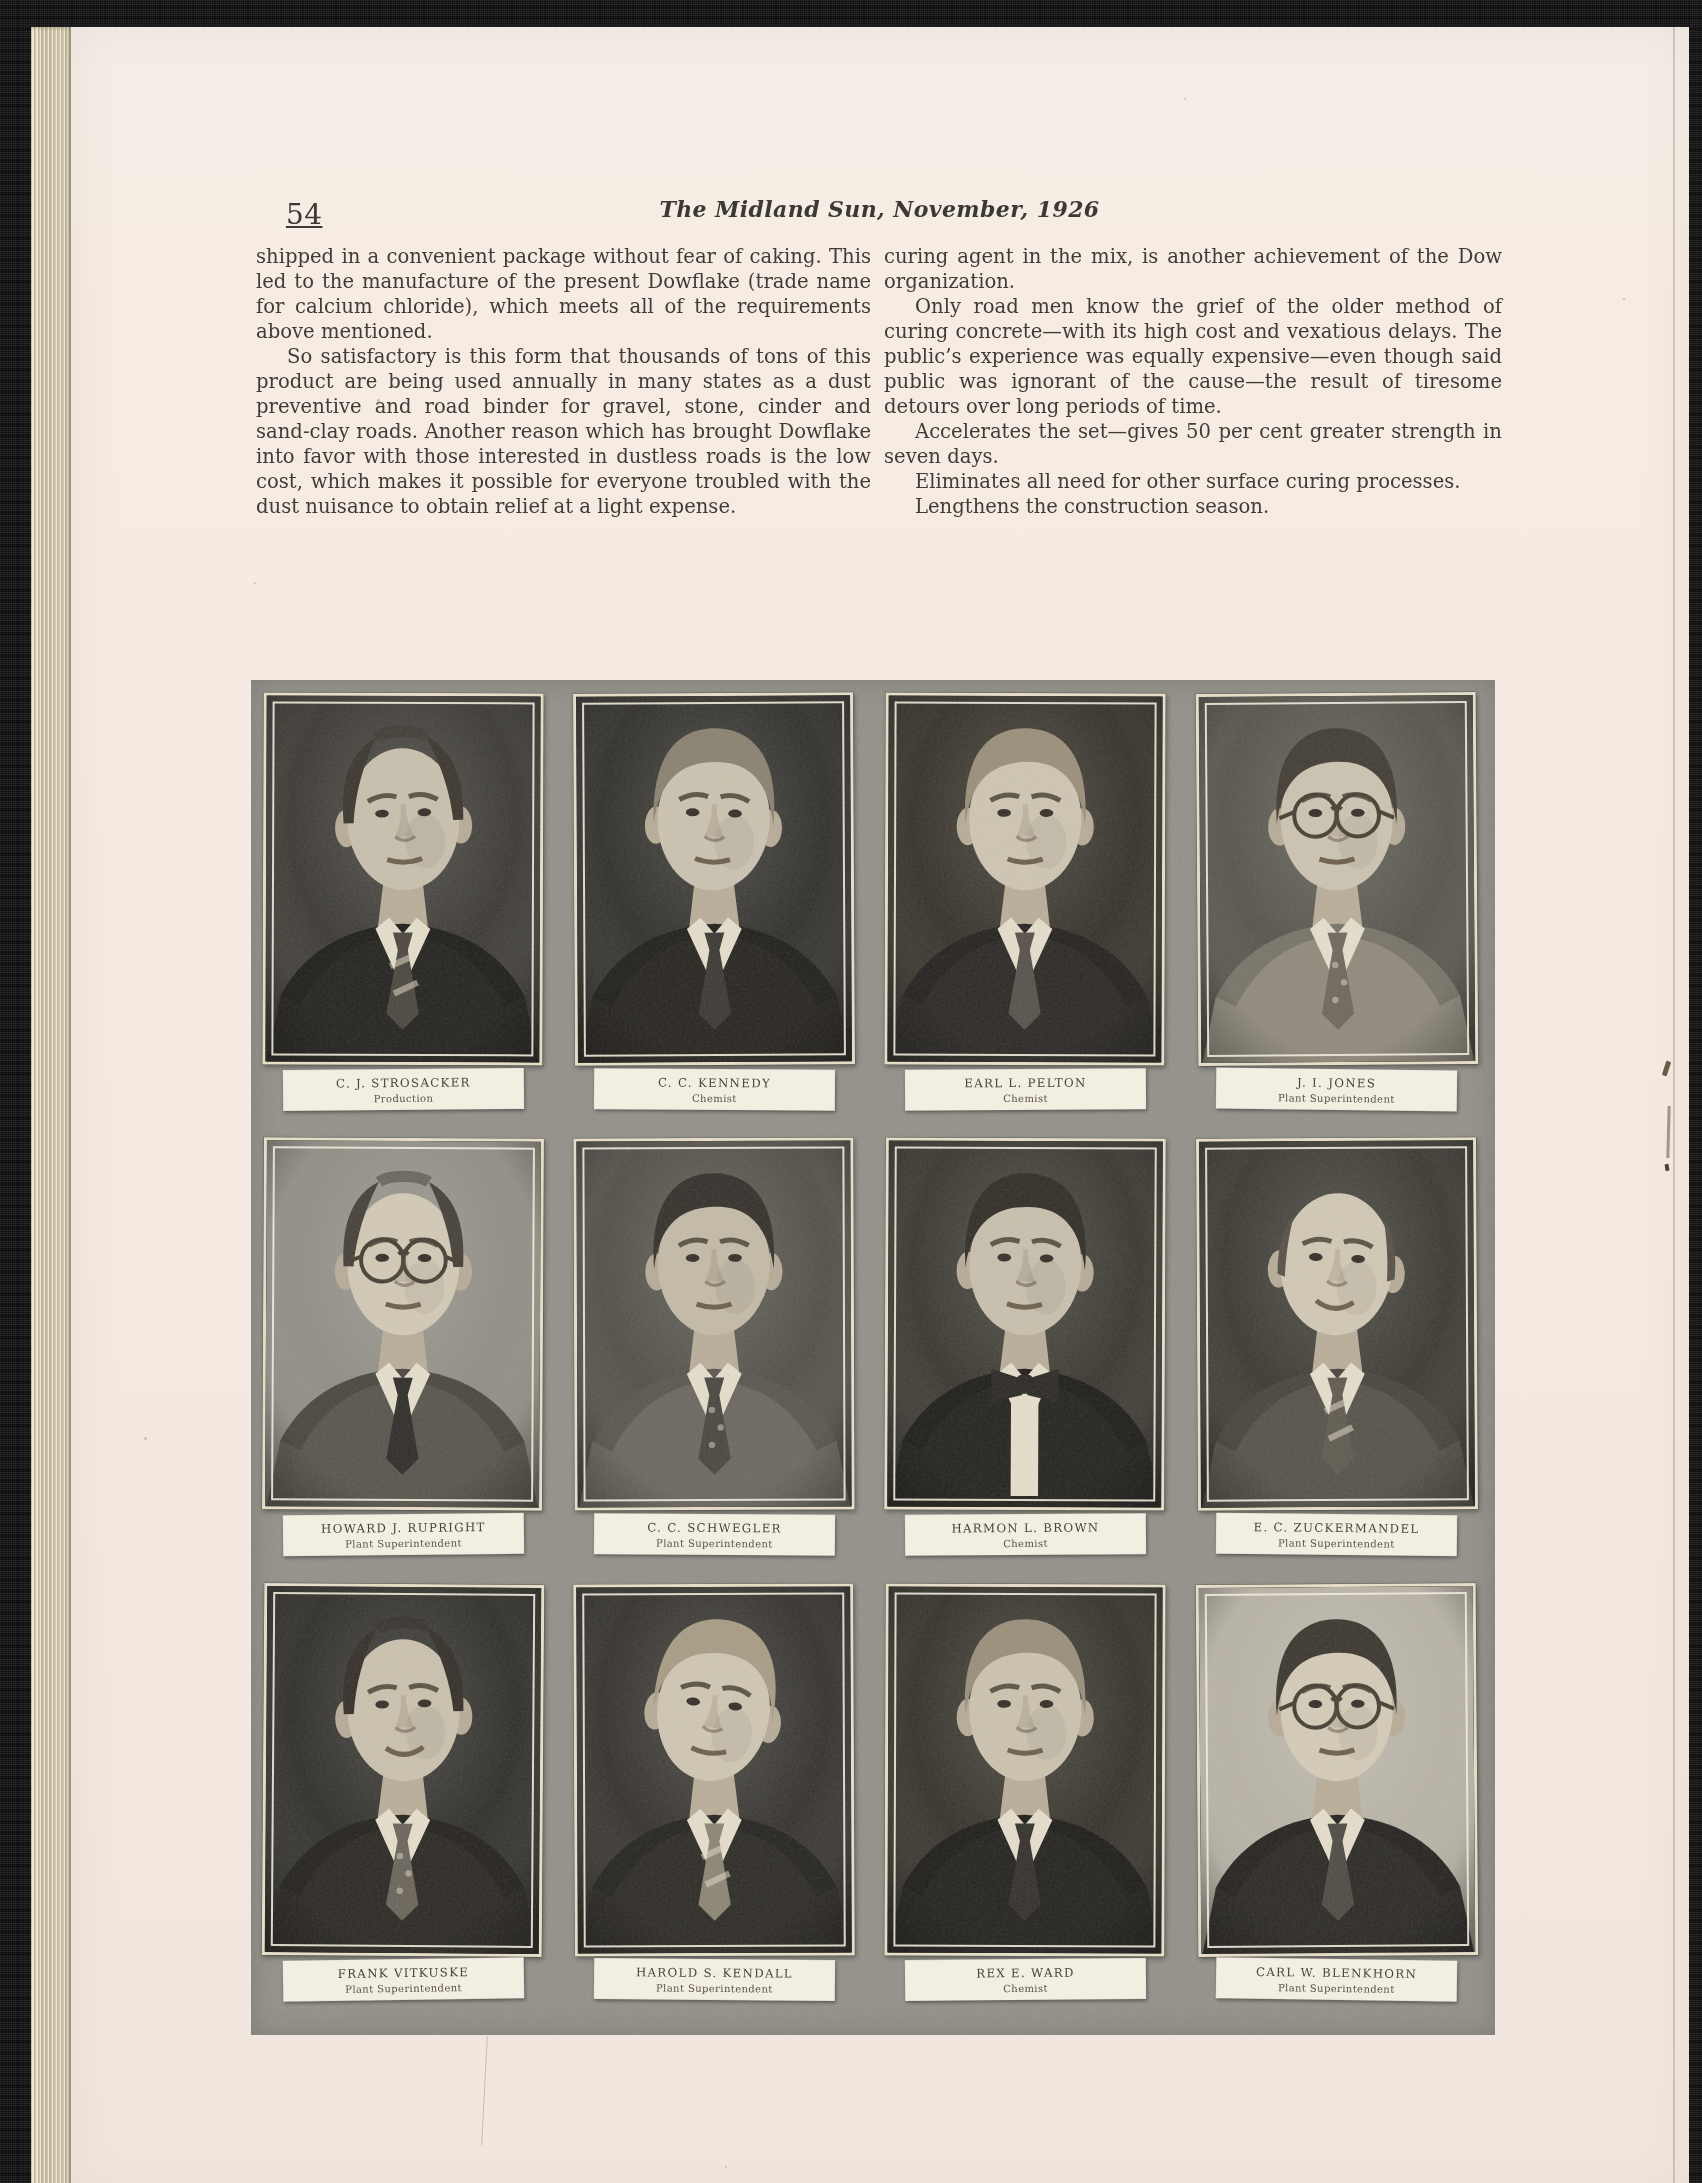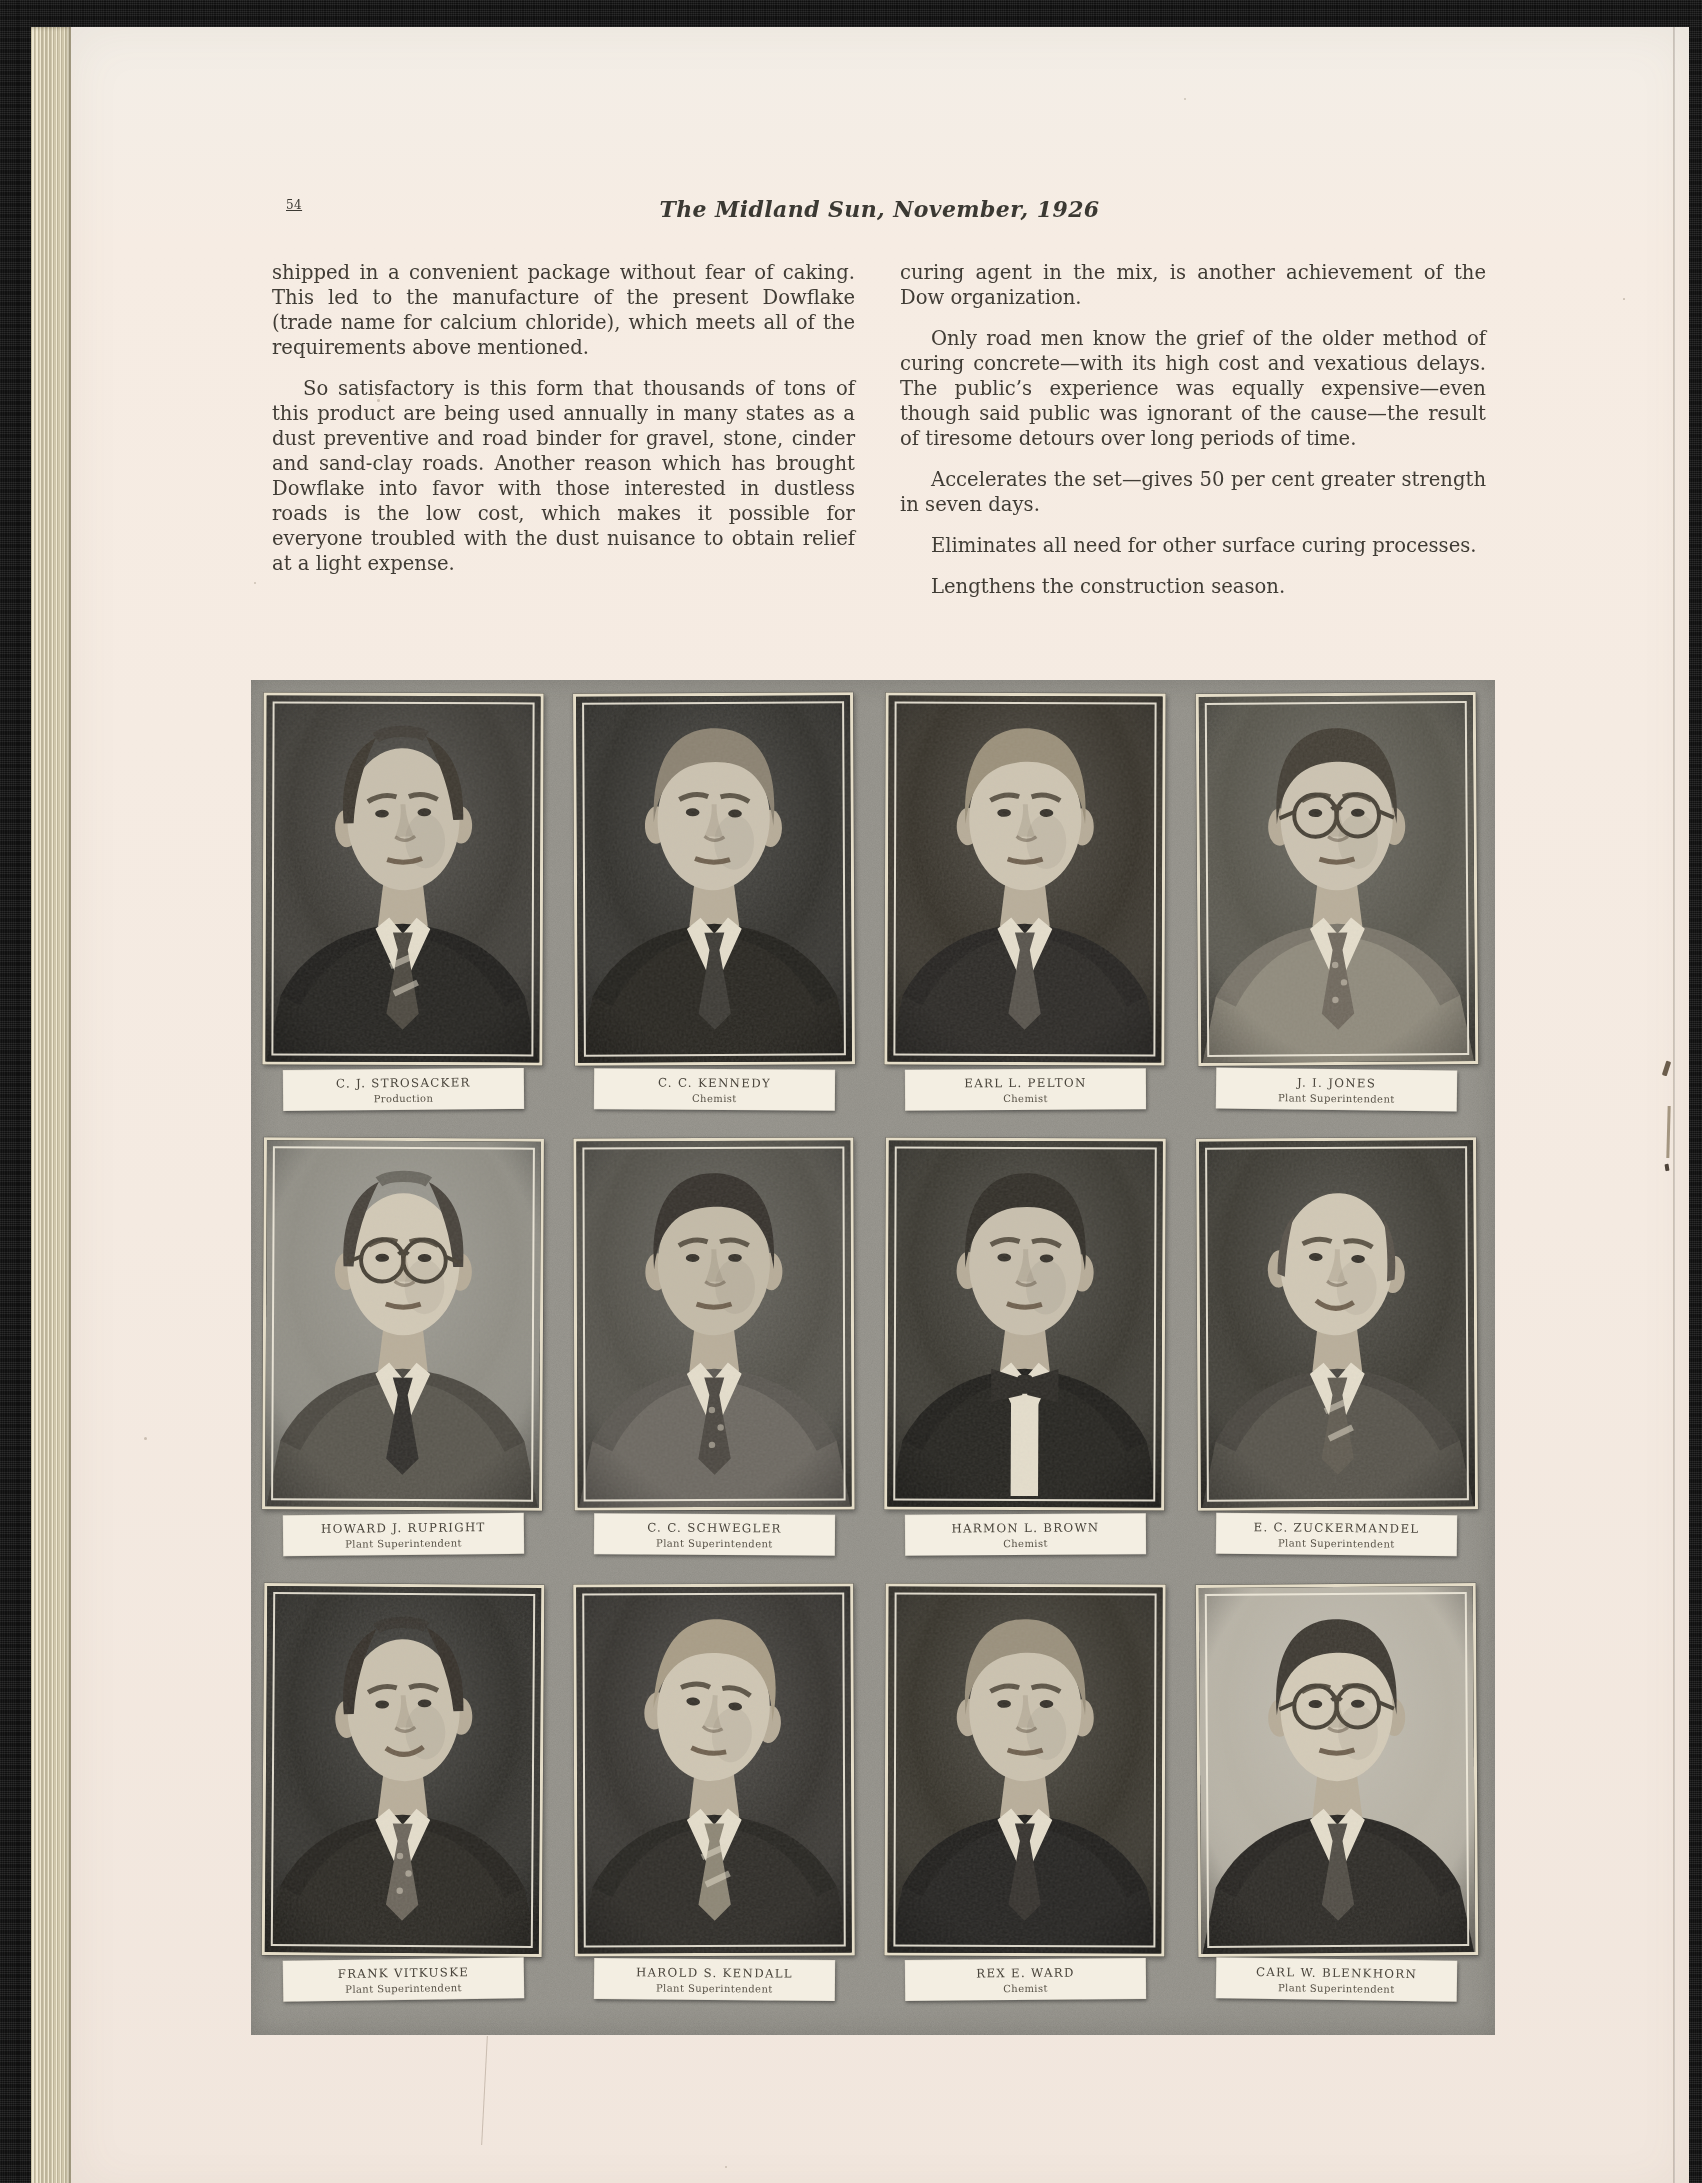--- a/index.html
+++ b/index.html
@@ -26,33 +26,33 @@
     background:linear-gradient(90deg,rgba(90,75,60,0) 0%,rgba(90,75,60,0.5) 50%,rgba(255,255,255,0.6) 100%);
   }
   .staple1{position:absolute;left:1593px;top:1034px;width:5.2px;height:15px;background:#6b5d4c;transform:rotate(18deg);border-radius:1.3px;}
   .staple2{position:absolute;left:1596px;top:1079px;width:2.6px;height:52px;background:rgba(150,135,112,0.85);transform:rotate(1.5deg);}
   .staple3{position:absolute;left:1594px;top:1137px;width:3.9px;height:7px;background:#4e443a;transform:rotate(-8deg);border-radius:0.9px;}
   .scratch{position:absolute;left:413px;top:2009px;width:1.3px;height:109px;background:rgba(110,90,70,0.30);transform:rotate(3deg);}
   .speck{position:absolute;border-radius:50%;background:rgba(110,92,72,0.30);}
 
   .page-number{
     position:absolute;left:215px;top:171px;
-    font-size:12px;color:#3c3933;letter-spacing:0.4px;text-decoration:underline;
+    font-size:28px;color:#3c3933;letter-spacing:0.4px;text-decoration:underline;
   }
   .masthead{
     position:absolute;left:185px;top:169px;width:1247px;text-align:center;
     font-style:italic;font-weight:600;font-size:22px;color:#3b3933;letter-spacing:0.4px;
   }
   .col{
     position:absolute;top:217px;
     font-size:19.6px;line-height:25px;color:#403c35;text-align:justify;
   }
   .col-left{left:185px;width:615px;}
   .col-right{left:813px;width:618px;}
-  .col p{margin:16px;text-indent:31px;}
+  .col p{margin:0;text-indent:31px;}
   .col p.cont{text-indent:0;}
 
   .board{
     position:absolute;left:180px;top:653px;width:1244px;height:1355px;
     background:#8f8d86;
     box-shadow:inset 0 0 26px rgba(40,38,34,0.25);
   }
   .board-noise{position:absolute;left:0;top:0;width:100%;height:100%;}
   .grid{
     position:absolute;left:0;top:0;right:0;bottom:0;

